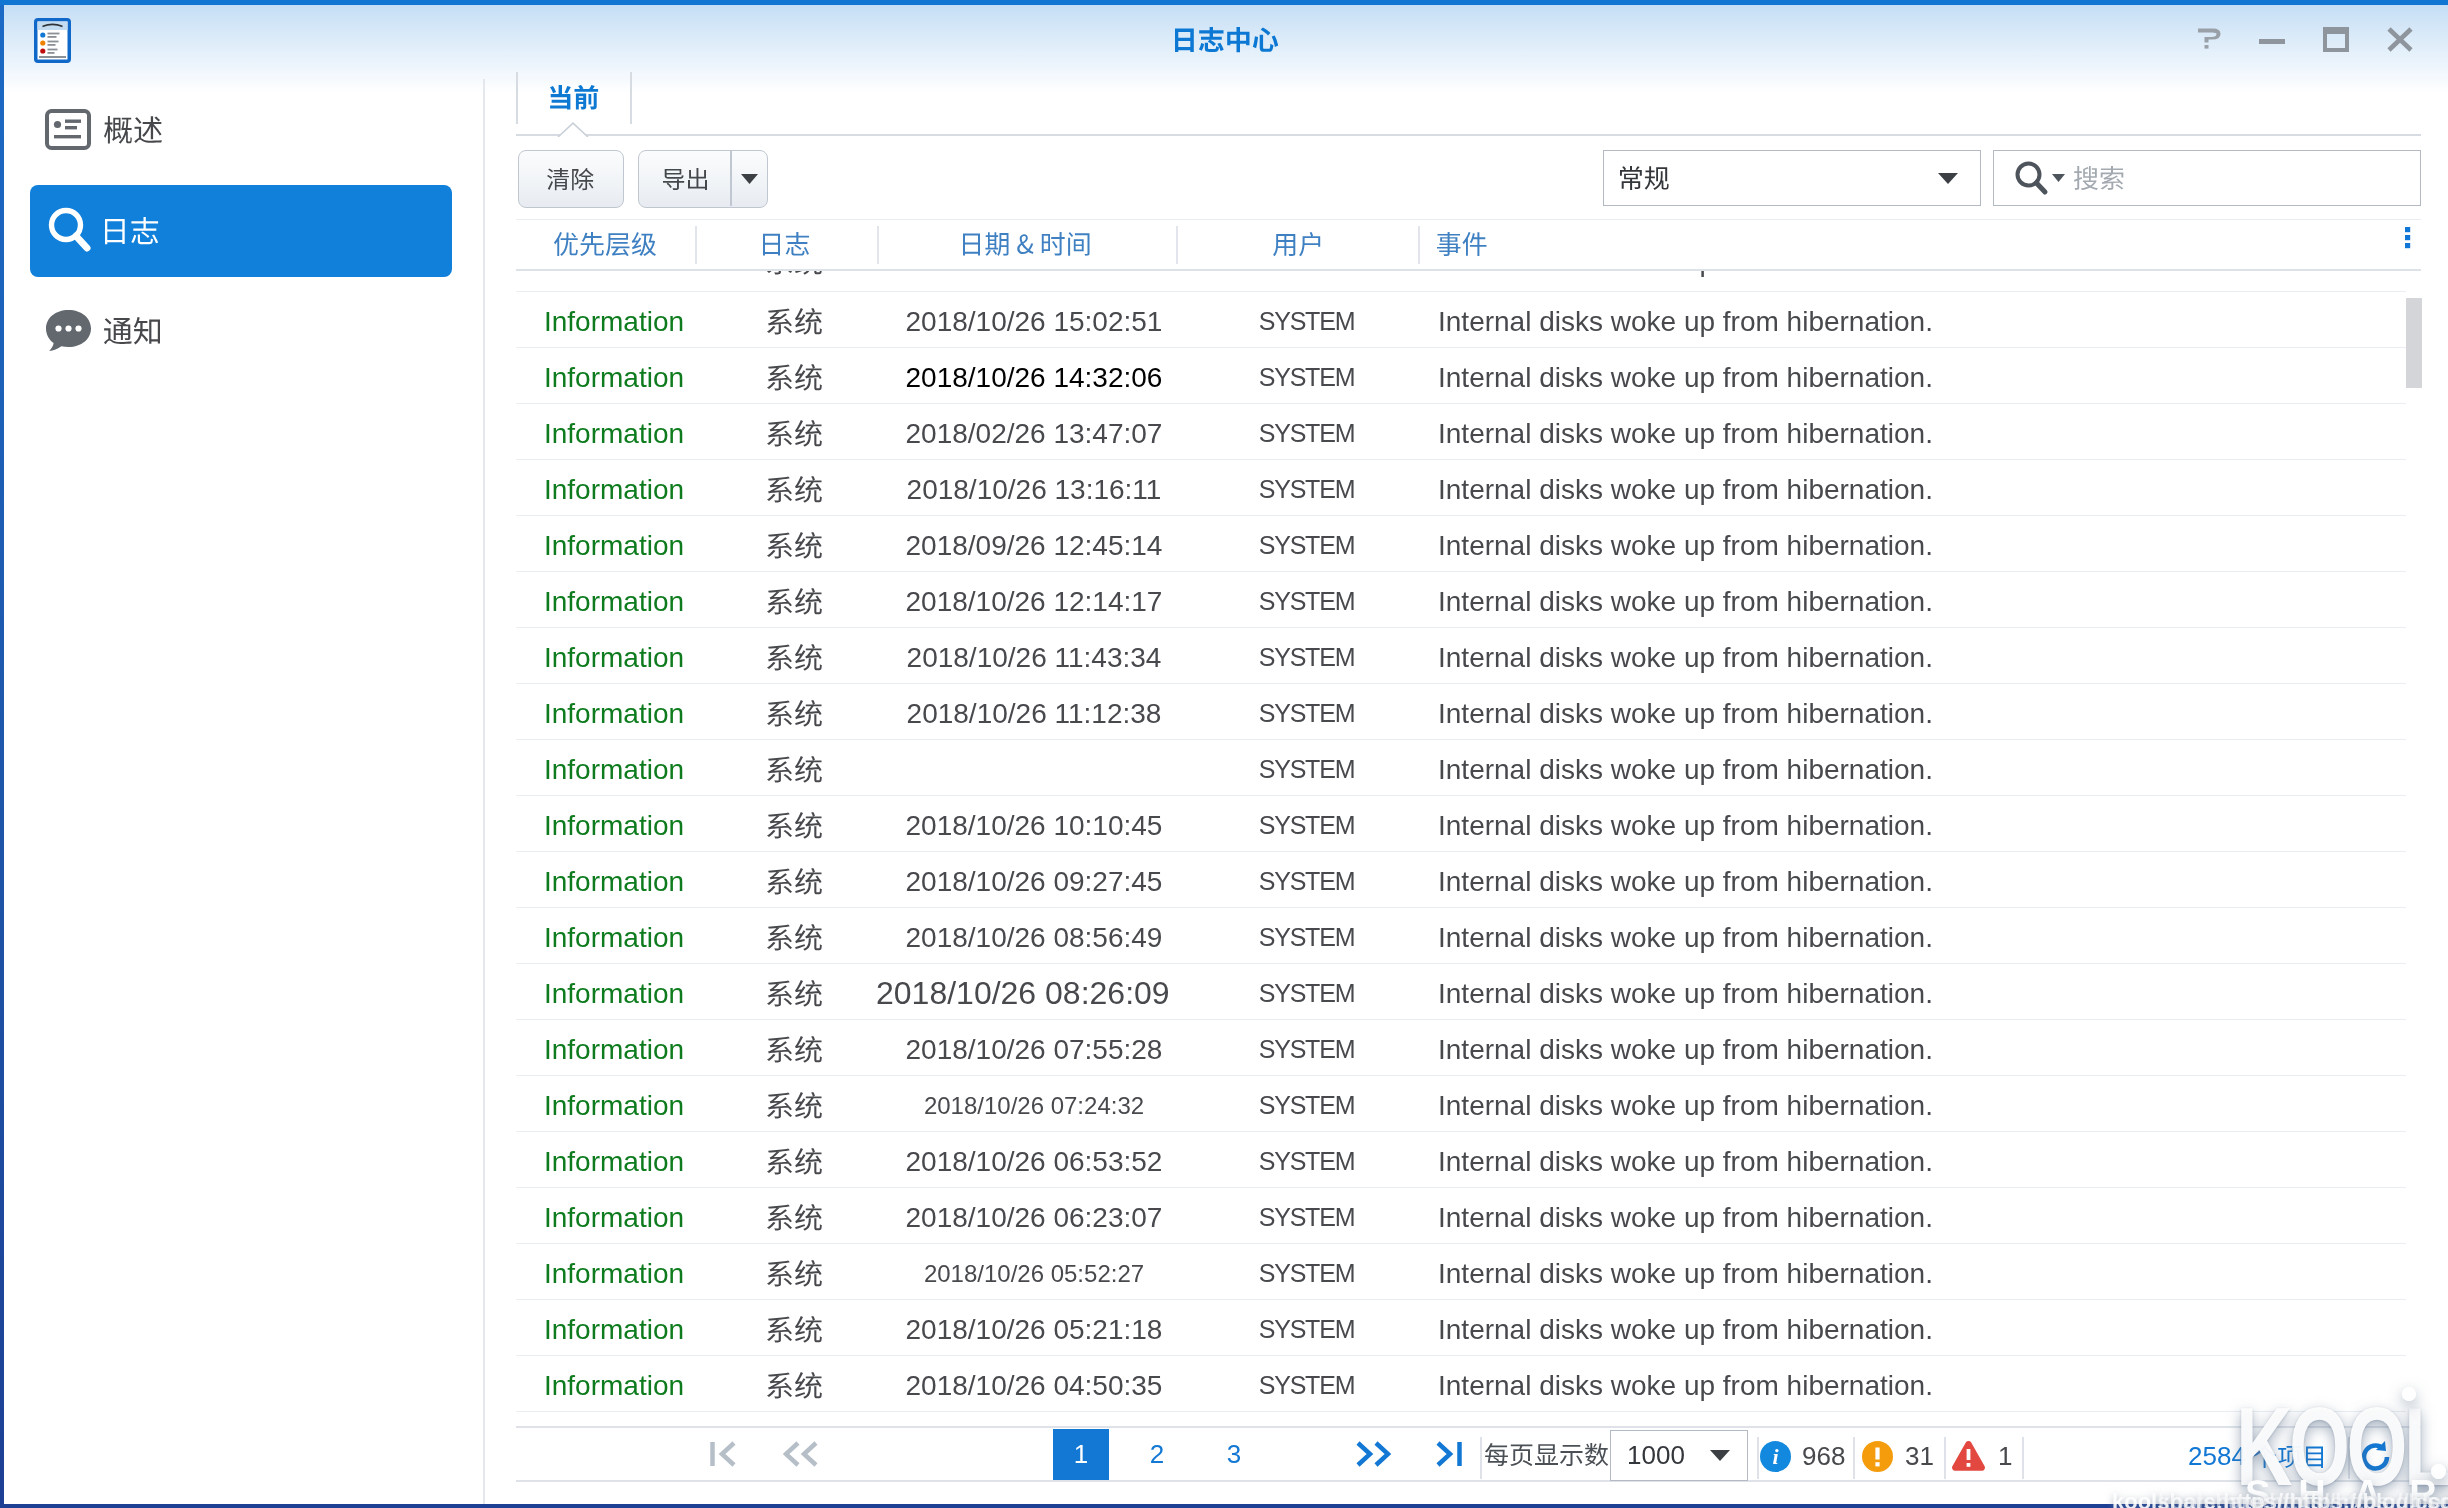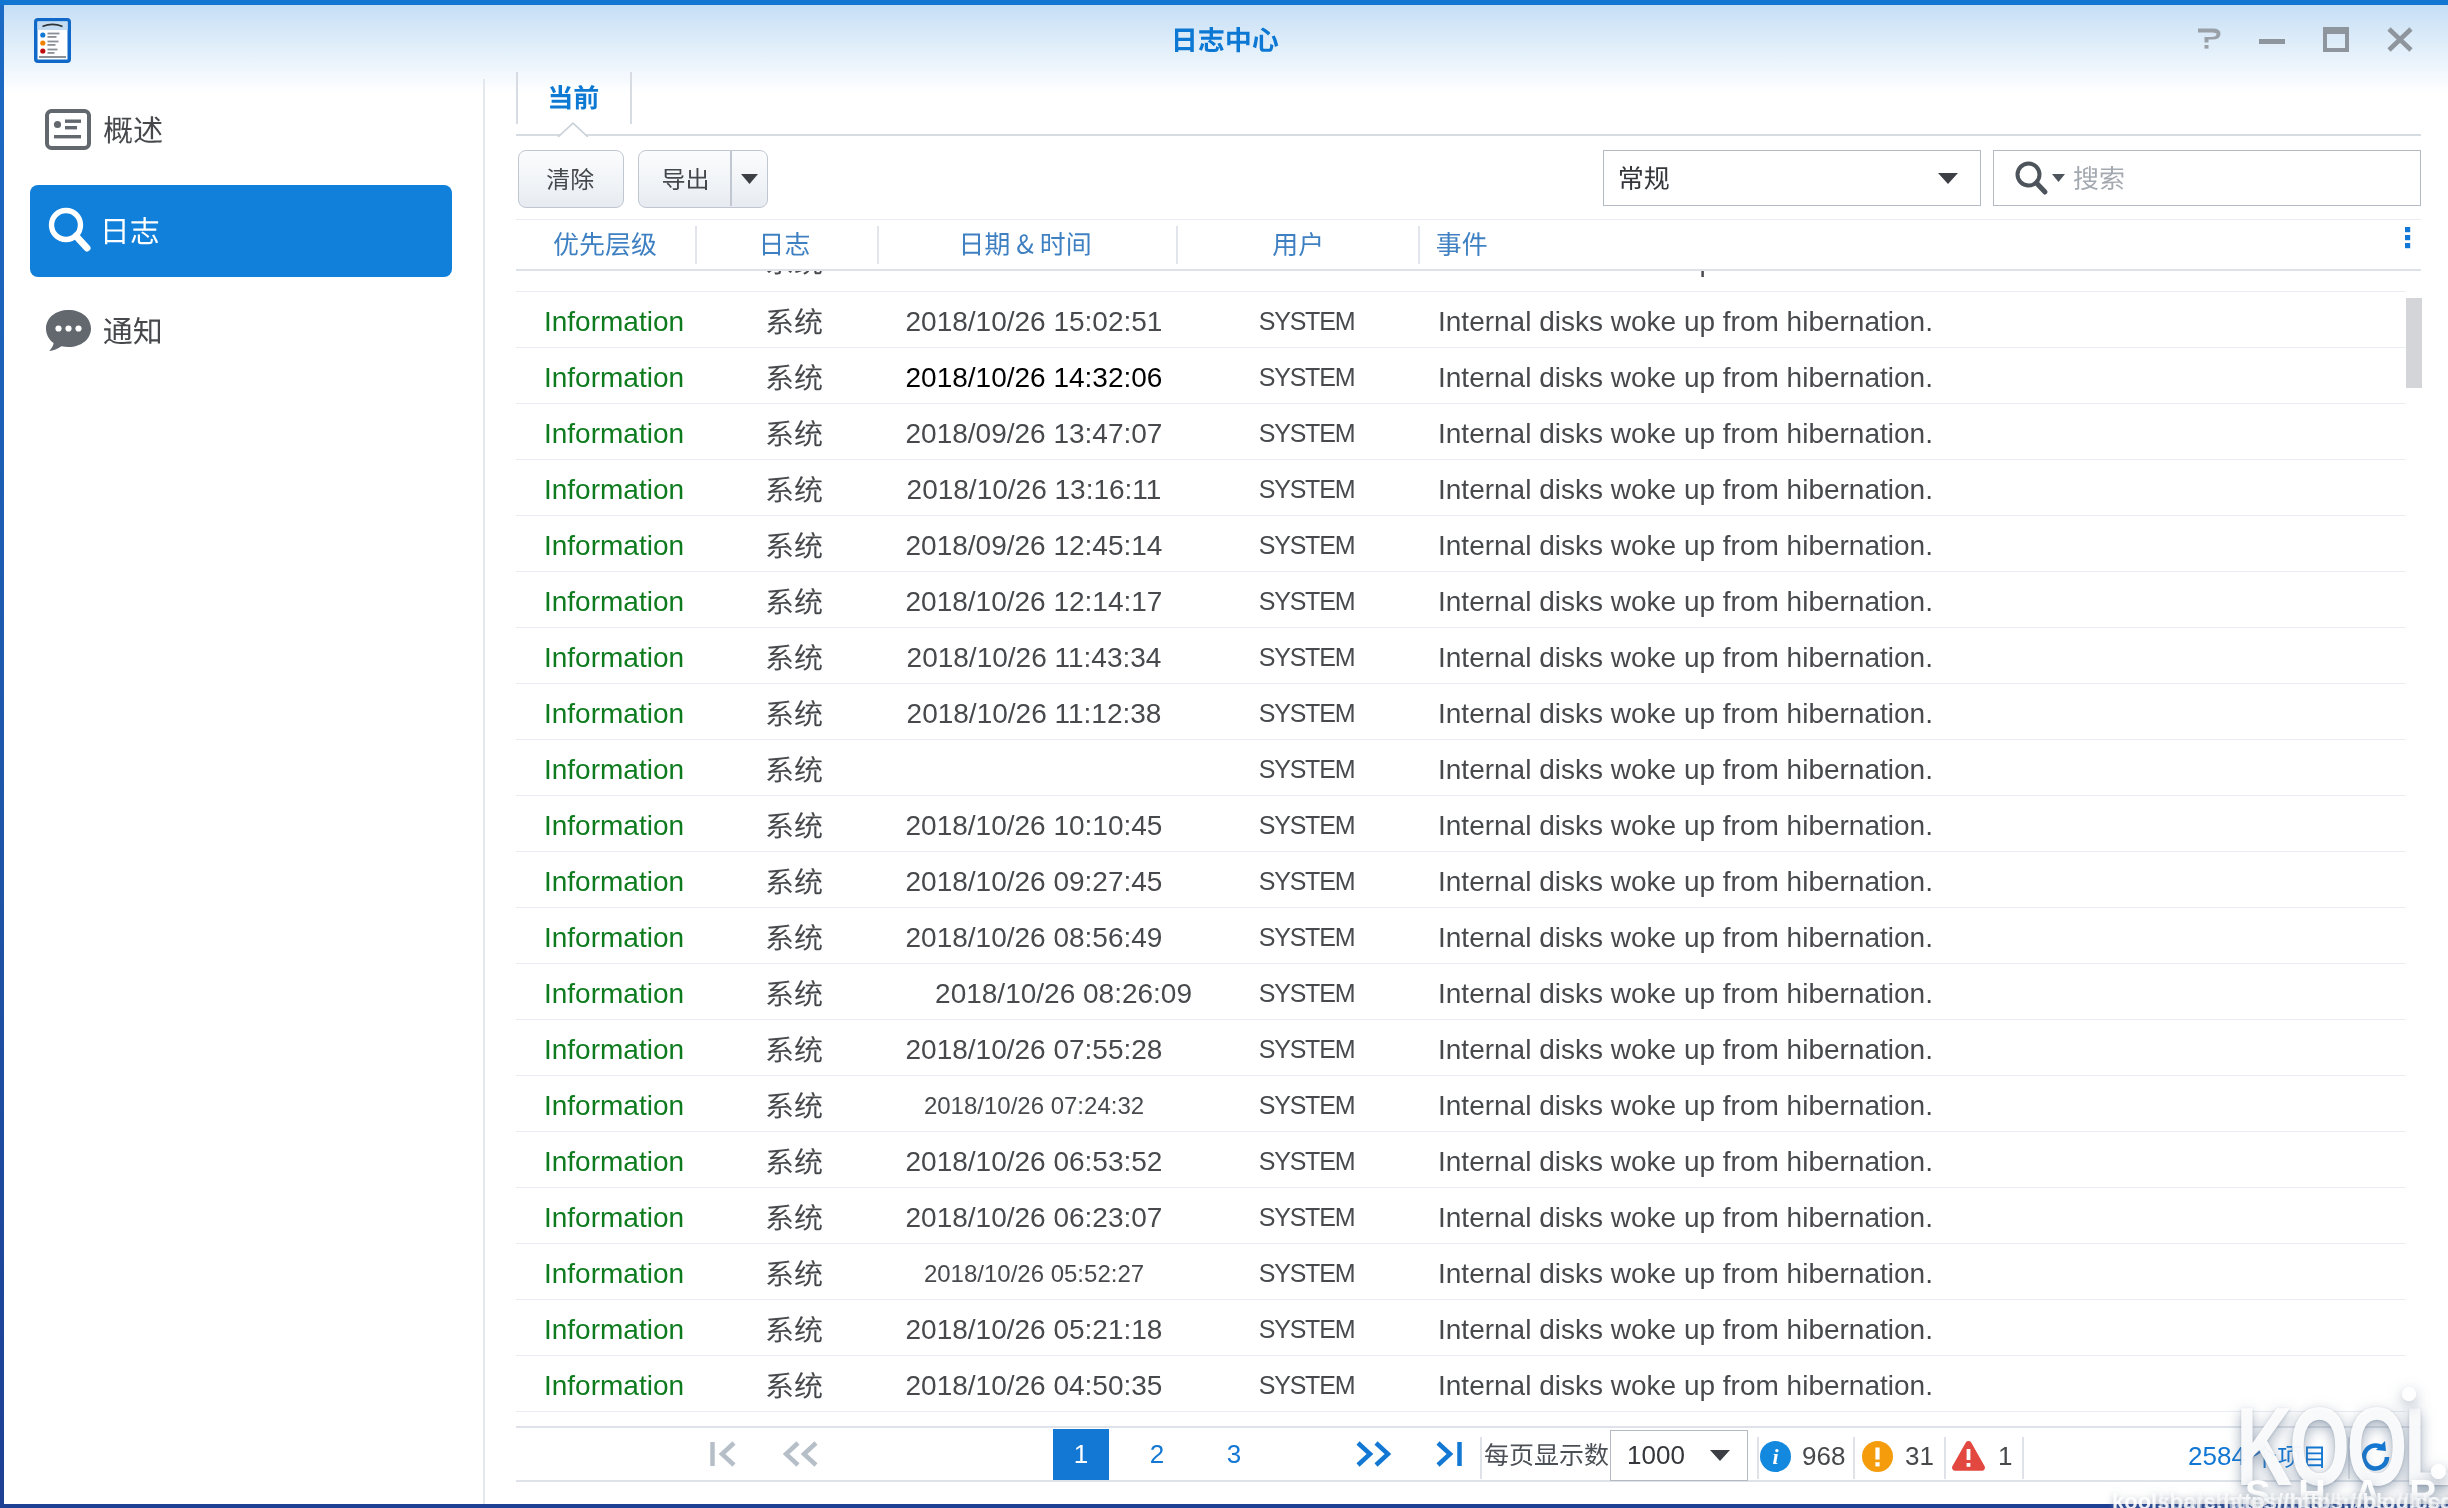--- a/index.html
+++ b/index.html
@@ -173,21 +173,21 @@
         <div class="ab" style="left:676px;top:0;width:229px;height:54.5px;line-height:59.5px;text-align:center;font-size:25px;letter-spacing:-1.2px;color:#47494d">SYSTEM</div>
         <div class="ab" style="left:922px;top:0;width:900px;height:54.5px;line-height:59.5px;font-size:28px;color:#47494d">Internal disks woke up from hibernation.</div>
       </div>
     </div>
     <div class="ab" style="left:0;top:132.5px;width:1890px;height:56px;border-bottom:1.5px solid #eaeef3">
       <div class="ab" style="left:0;top:0;width:1890px;height:56px">
         <div class="ab" style="left:0;top:0;width:196px;height:54.5px;line-height:59.5px;text-align:center;color:#0e7c1e;font-size:28px">Information</div>
         <svg style="position:absolute;left:250.5px;top:16.5px" width="55" height="27" viewBox="2.0 -24.5 55 27">
           <use href="#gxt"></use>
         </svg>
-        <div class="ab" style="left:360px;top:0;width:316px;height:54.5px;line-height:59.5px;text-align:center;font-size:28px;color:#47494d">2018/09/26 13:47:07</div>
+        <div class="ab" style="left:360px;top:0;width:316px;height:54.5px;line-height:59.5px;text-align:center;font-size:28px;color:#47494d">2018/02/26 13:47:07</div>
         <div class="ab" style="left:676px;top:0;width:229px;height:54.5px;line-height:59.5px;text-align:center;font-size:25px;letter-spacing:-1.2px;color:#47494d">SYSTEM</div>
         <div class="ab" style="left:922px;top:0;width:900px;height:54.5px;line-height:59.5px;font-size:28px;color:#47494d">Internal disks woke up from hibernation.</div>
       </div>
     </div>
     <div class="ab" style="left:0;top:188.5px;width:1890px;height:56px;border-bottom:1.5px solid #eaeef3">
       <div class="ab" style="left:0;top:0;width:1890px;height:56px">
         <div class="ab" style="left:0;top:0;width:196px;height:54.5px;line-height:59.5px;text-align:center;color:#0e7c1e;font-size:28px">Information</div>
         <svg style="position:absolute;left:250.5px;top:16.5px" width="55" height="27" viewBox="2.0 -24.5 55 27">
           <use href="#gxt"></use>
         </svg>
@@ -282,21 +282,21 @@
         <div class="ab" style="left:676px;top:0;width:229px;height:54.5px;line-height:59.5px;text-align:center;font-size:25px;letter-spacing:-1.2px;color:#47494d">SYSTEM</div>
         <div class="ab" style="left:922px;top:0;width:900px;height:54.5px;line-height:59.5px;font-size:28px;color:#47494d">Internal disks woke up from hibernation.</div>
       </div>
     </div>
     <div class="ab" style="left:0;top:692.5px;width:1890px;height:56px;border-bottom:1.5px solid #eaeef3">
       <div class="ab" style="left:0;top:0;width:1890px;height:56px">
         <div class="ab" style="left:0;top:0;width:196px;height:54.5px;line-height:59.5px;text-align:center;color:#0e7c1e;font-size:28px">Information</div>
         <svg style="position:absolute;left:250.5px;top:16.5px" width="55" height="27" viewBox="2.0 -24.5 55 27">
           <use href="#gxt"></use>
         </svg>
-        <div class="ab" style="left:360px;top:0;width:316px;height:54.5px;line-height:59.5px;text-align:right;font-size:28px;color:#47494d">2018/10/26 08:26:09</div>
+        <div class="ab" style="left:360px;top:0;width:316px;height:54.5px;line-height:59.5px;text-align:left;font-size:32px;color:#47494d">2018/10/26 08:26:09</div>
         <div class="ab" style="left:676px;top:0;width:229px;height:54.5px;line-height:59.5px;text-align:center;font-size:25px;letter-spacing:-1.2px;color:#47494d">SYSTEM</div>
         <div class="ab" style="left:922px;top:0;width:900px;height:54.5px;line-height:59.5px;font-size:28px;color:#47494d">Internal disks woke up from hibernation.</div>
       </div>
     </div>
     <div class="ab" style="left:0;top:748.5px;width:1890px;height:56px;border-bottom:1.5px solid #eaeef3">
       <div class="ab" style="left:0;top:0;width:1890px;height:56px">
         <div class="ab" style="left:0;top:0;width:196px;height:54.5px;line-height:59.5px;text-align:center;color:#0e7c1e;font-size:28px">Information</div>
         <svg style="position:absolute;left:250.5px;top:16.5px" width="55" height="27" viewBox="2.0 -24.5 55 27">
           <use href="#gxt"></use>
         </svg>

